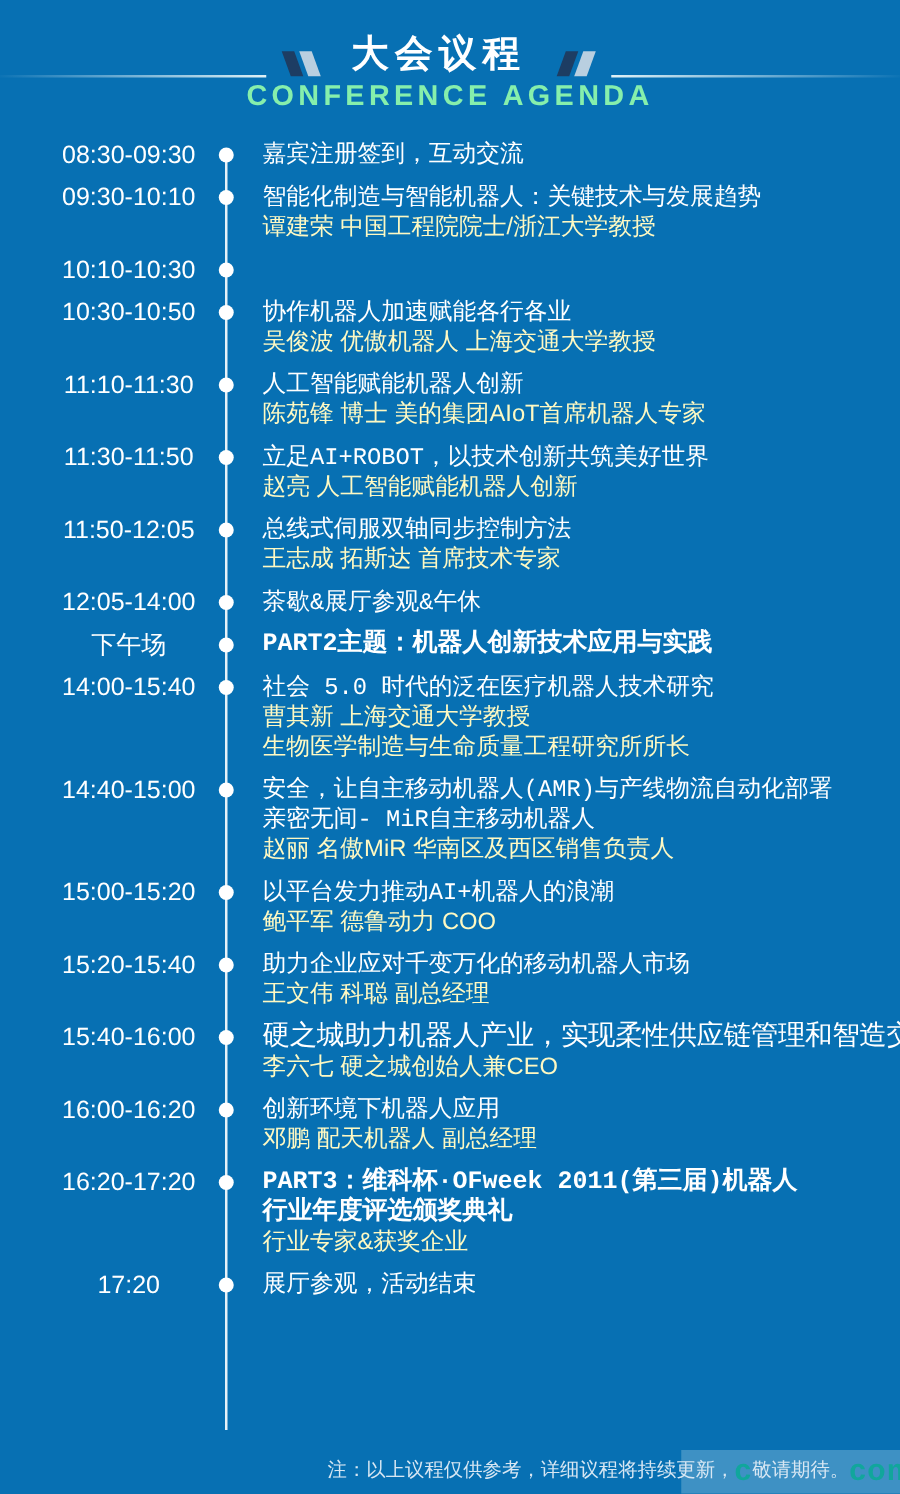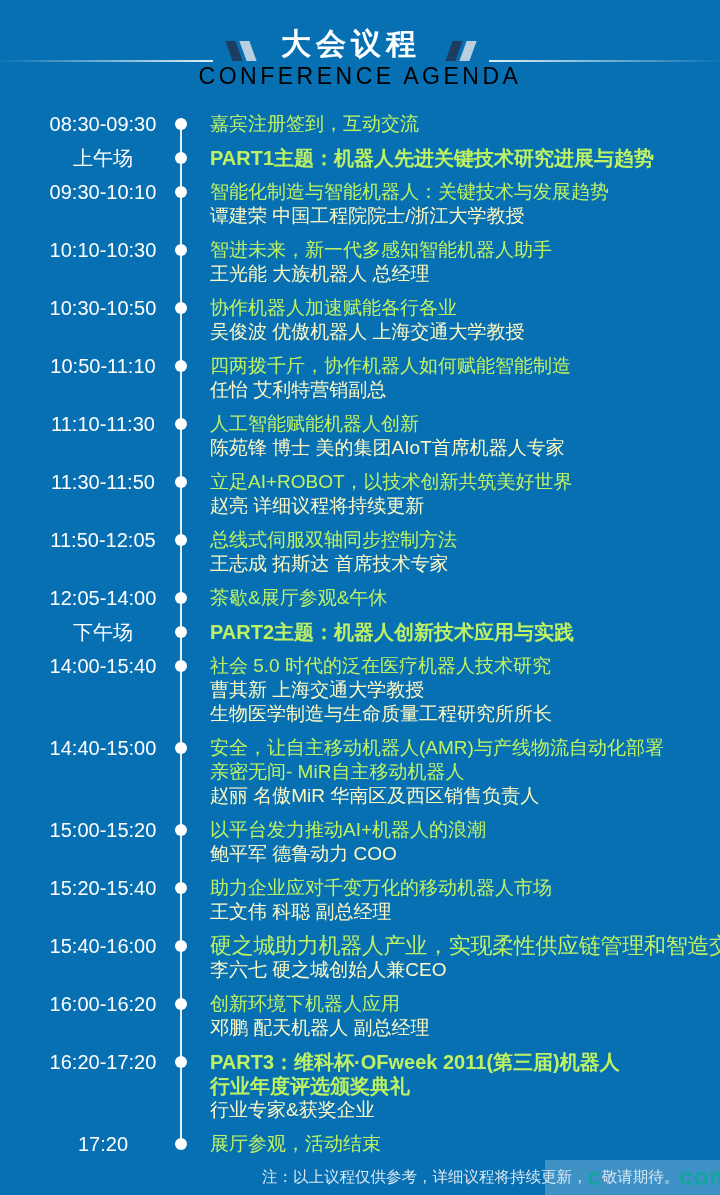--- a/index.html
+++ b/index.html
@@ -29,40 +29,40 @@
   .slashes.right i{transform:skewX(-20deg);}
   .slashes i.dark{background:#1d3d63;}
   .slashes i.light{background:#b9cfe0;}
   .slashes.left{margin-right:26px;}
   .slashes.right{margin-left:26px;}
   .page-title{
     margin:0;font-size:30px;line-height:36px;font-weight:bold;color:#ffffff;
     letter-spacing:5px;white-space:nowrap;
   }
   .page-subtitle{
-    margin-top:1px;text-align:center;color:#000000;font-size:23px;line-height:27px;
-    letter-spacing:3.5px;font-weight:normal;
+    margin-top:1px;text-align:center;color:#86efac;font-size:23px;line-height:27px;
+    letter-spacing:3.5px;font-weight:bold;
   }
   
   .agenda{position:relative;margin-top:22px;}
   .timeline-line{
     position:absolute;left:180px;width:2px;background:rgba(255,255,255,0.9);
   }
   .row{position:relative;display:flex;margin-bottom:10px;}
   .time{
     flex:0 0 206px;width:206px;text-align:center;color:#ffffff;
     font-size:20px;line-height:24px;white-space:nowrap;
   }
   .dot{
     position:absolute;left:175px;top:6px;width:12px;height:12px;border-radius:50%;
     background:#ffffff;
   }
   .content{flex:1 1 auto;padding-left:4px;}
   .title-line{
-    color:#bef264;font-size:19px;line-height:24px;white-space:nowrap;
+    color:#ffffff;font-size:19px;line-height:24px;white-space:nowrap;font-family:Liberation Mono, monospace;
   }
   .row.part .title-line{font-weight:bold;font-size:20px;}
   .title-line.tight{font-size:22px;letter-spacing:-0.3px;}
   .speaker-line{
     color:#fef9c3;font-size:19px;line-height:24px;white-space:nowrap;
   }
   
   .watermark-box{
     position:absolute;left:545px;top:1160px;width:175px;height:35px;
     background:rgba(205,235,240,0.28);
@@ -99,73 +99,54 @@
 <div class="agenda">
   <div class="timeline-line" style="top: 12px; height: 1020px;"></div>
 
 <div class="row">
       <div class="time">08:30-09:30</div>
       <span class="dot"></span>
       <div class="content">
         <div class="title-line">嘉宾注册签到，互动交流</div>
       </div>
     </div>
-    <div class="row part">
-      <div class="time">上午场</div>
-      <span class="dot"></span>
-      <div class="content">
-        <div class="title-line">PART1主题：机器人先进关键技术研究进展与趋势</div>
-      </div>
-    </div>
     <div class="row">
       <div class="time">09:30-10:10</div>
       <span class="dot"></span>
       <div class="content">
         <div class="title-line">智能化制造与智能机器人：关键技术与发展趋势</div>
         <div class="speaker-line">谭建荣 中国工程院院士/浙江大学教授</div>
       </div>
     </div>
     <div class="row">
       <div class="time">10:10-10:30</div>
       <span class="dot"></span>
-      <div class="content">
-        <div class="title-line">智进未来，新一代多感知智能机器人助手</div>
-        <div class="speaker-line">王光能 大族机器人 总经理</div>
-      </div>
     </div>
     <div class="row">
       <div class="time">10:30-10:50</div>
       <span class="dot"></span>
       <div class="content">
         <div class="title-line">协作机器人加速赋能各行各业</div>
         <div class="speaker-line">吴俊波 优傲机器人 上海交通大学教授</div>
       </div>
     </div>
     <div class="row">
-      <div class="time">10:50-11:10</div>
-      <span class="dot"></span>
-      <div class="content">
-        <div class="title-line">四两拨千斤，协作机器人如何赋能智能制造</div>
-        <div class="speaker-line">任怡 艾利特营销副总</div>
-      </div>
-    </div>
-    <div class="row">
       <div class="time">11:10-11:30</div>
       <span class="dot"></span>
       <div class="content">
         <div class="title-line">人工智能赋能机器人创新</div>
         <div class="speaker-line">陈苑锋 博士 美的集团AIoT首席机器人专家</div>
       </div>
     </div>
     <div class="row">
       <div class="time">11:30-11:50</div>
       <span class="dot"></span>
       <div class="content">
         <div class="title-line">立足AI+ROBOT，以技术创新共筑美好世界</div>
-        <div class="speaker-line">赵亮 详细议程将持续更新</div>
+        <div class="speaker-line">赵亮 人工智能赋能机器人创新</div>
       </div>
     </div>
     <div class="row">
       <div class="time">11:50-12:05</div>
       <span class="dot"></span>
       <div class="content">
         <div class="title-line">总线式伺服双轴同步控制方法</div>
         <div class="speaker-line">王志成 拓斯达 首席技术专家</div>
       </div>
     </div>

